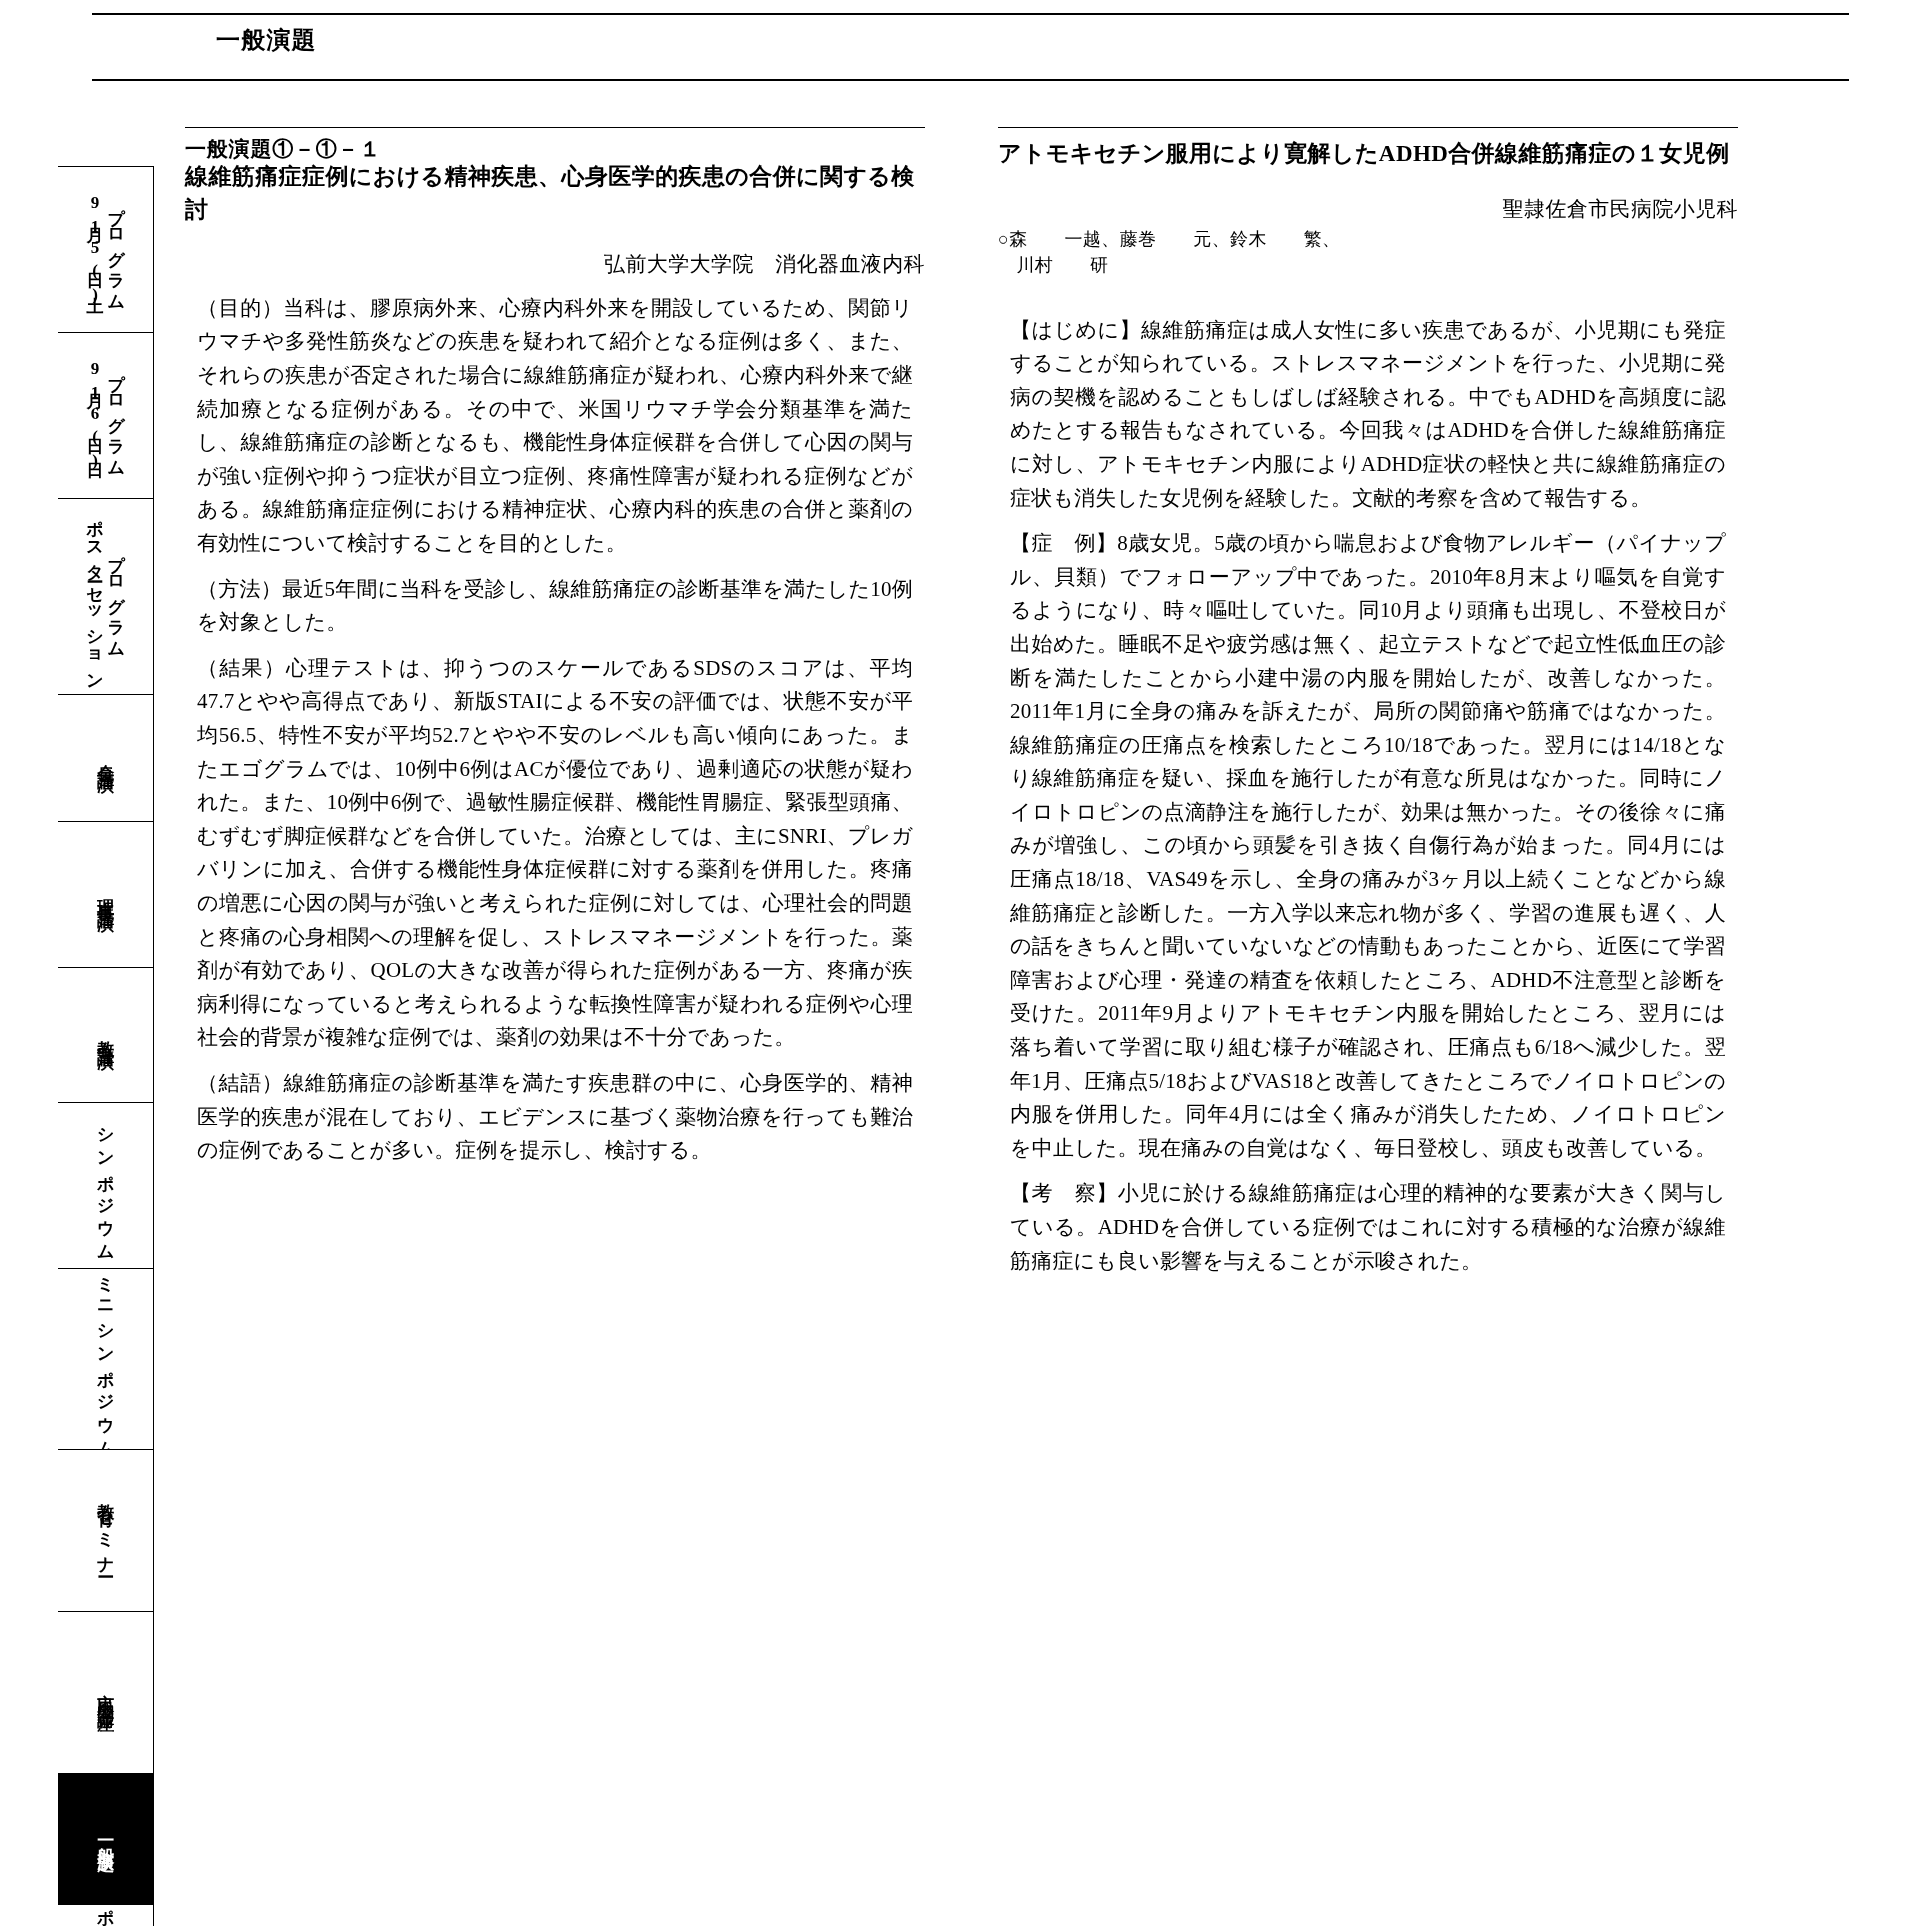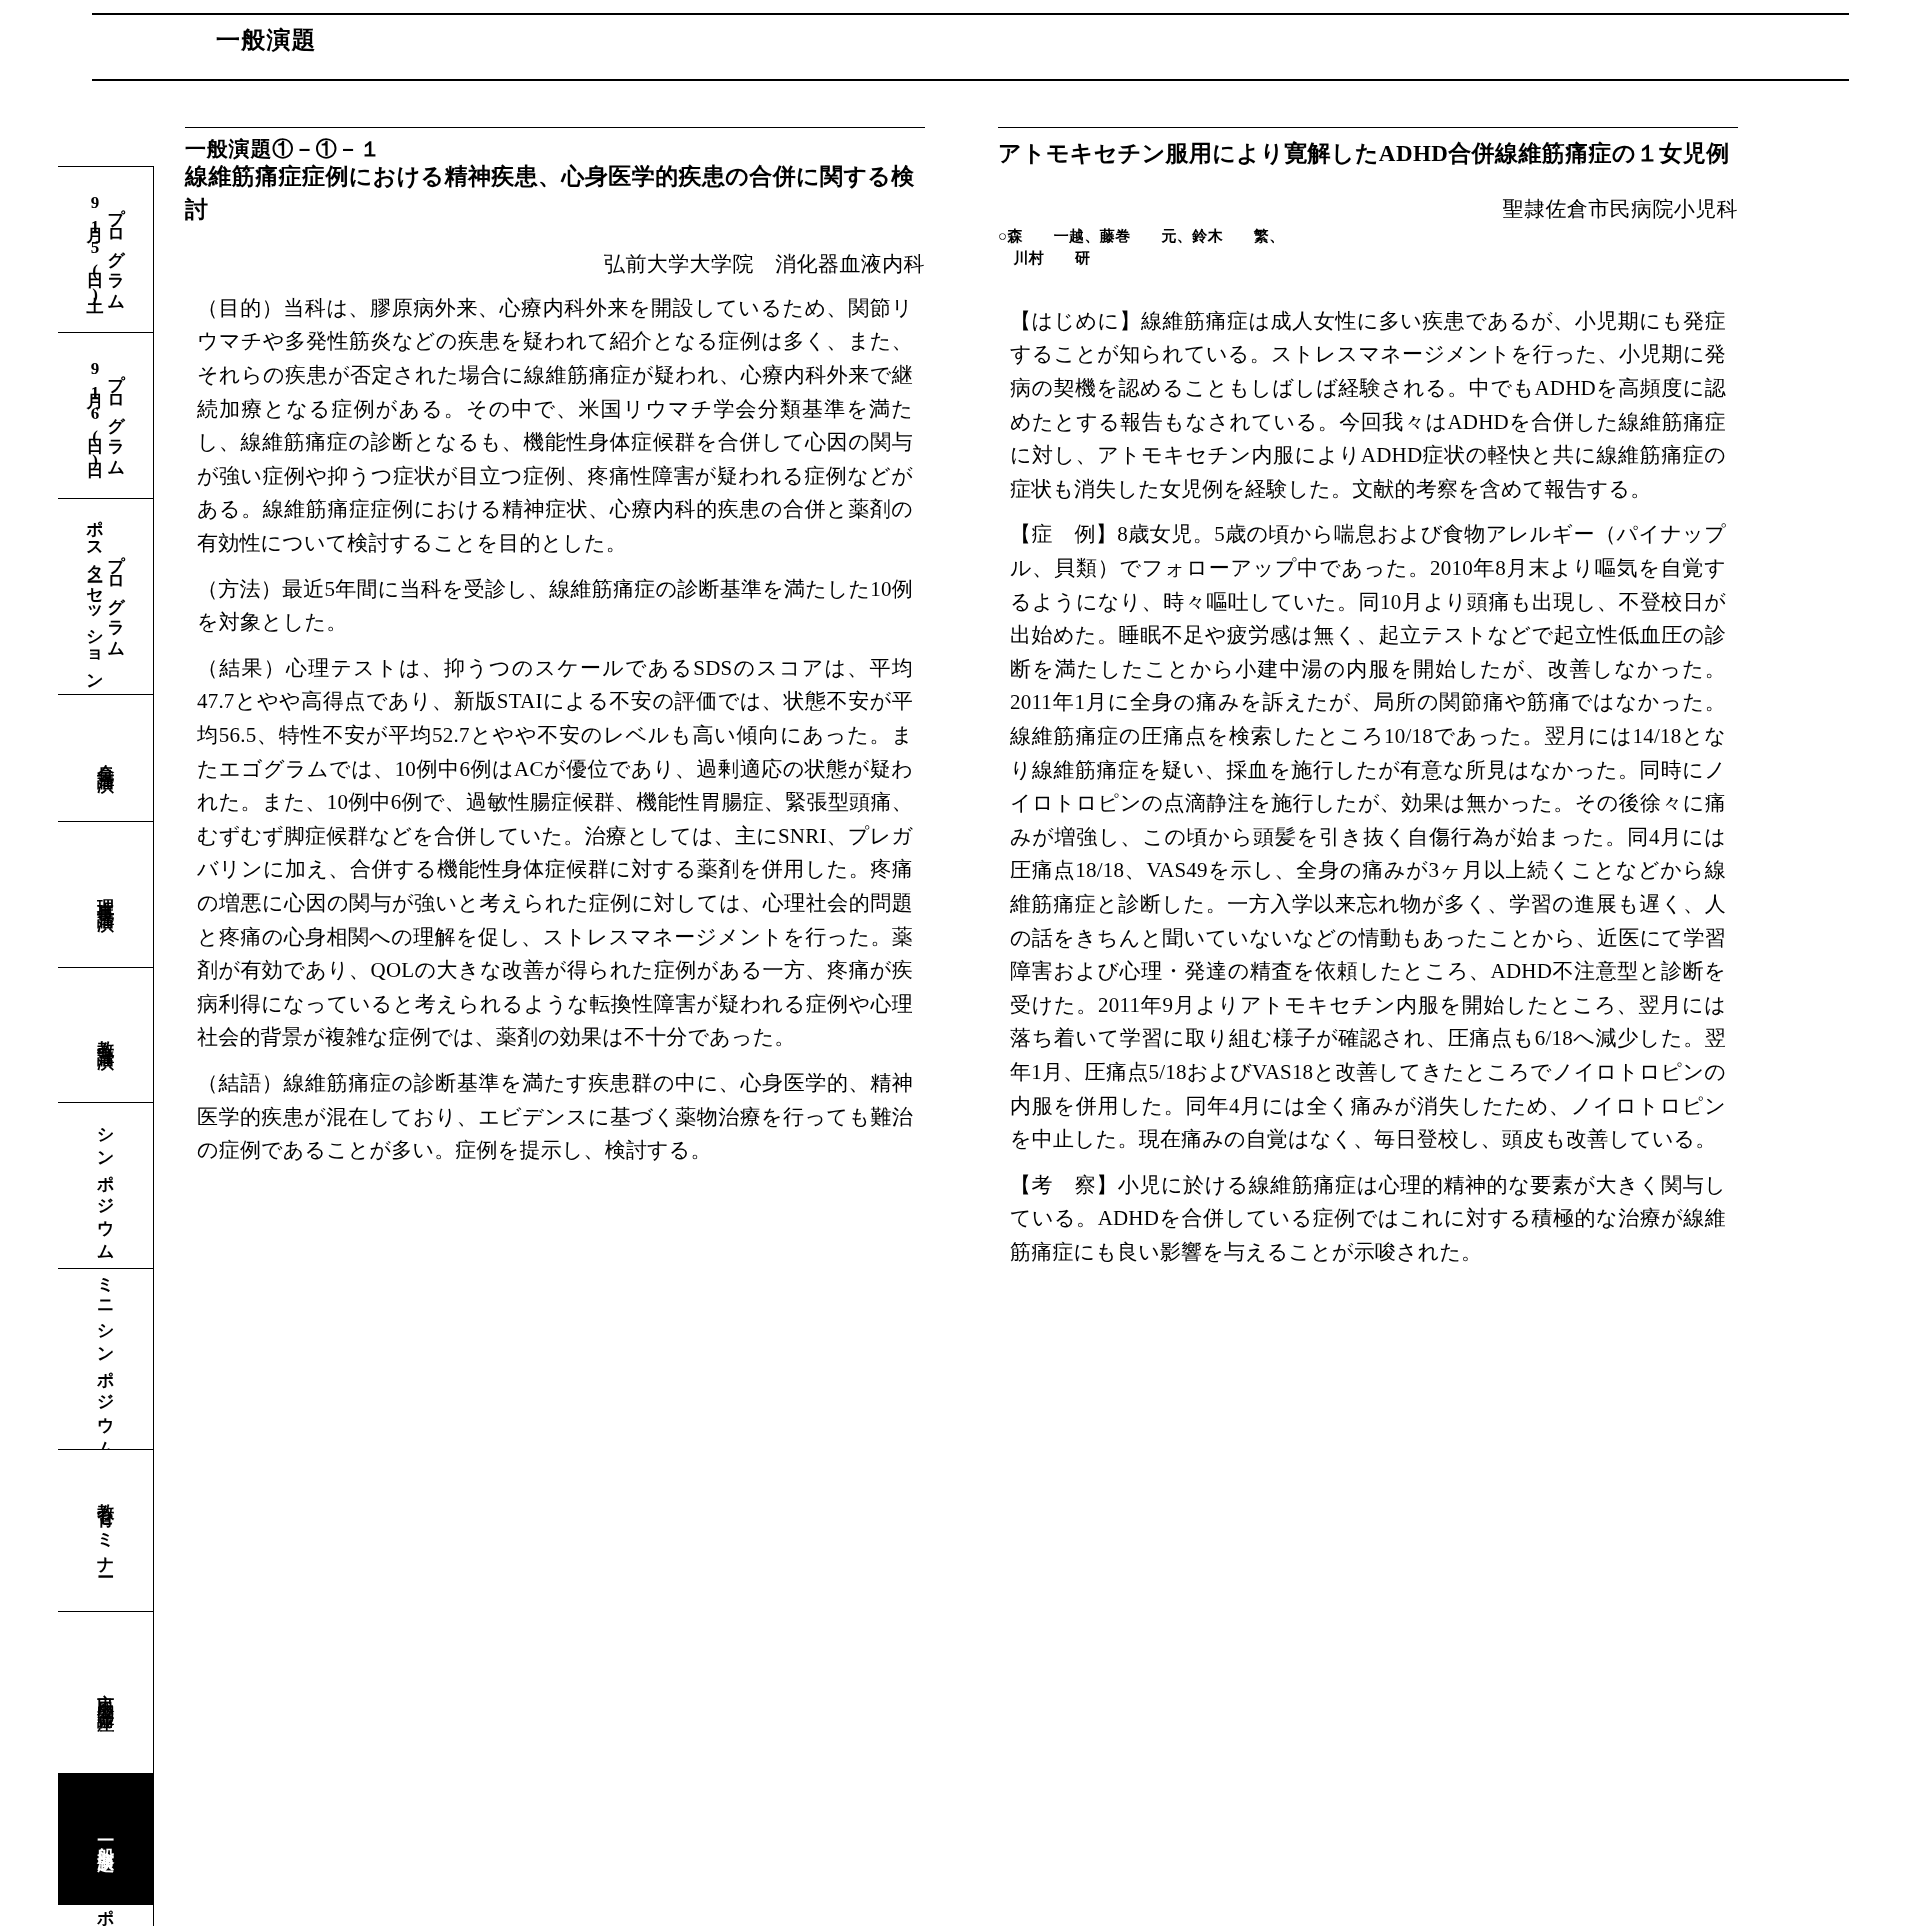--- a/index.html
+++ b/index.html
@@ -128,25 +128,24 @@
     margin-bottom: 23px;
   }
   .abs-affil {
     font-size: 21px;
     line-height: 1.45;
     letter-spacing: 0.4px;
     margin-bottom: 2.3px;
     text-align: right;
   }
   .abs-authors {
-    font-size: 15px;
+    font-size: 18px;
     line-height: 1.45;
     letter-spacing: 0.4px;
     margin-bottom: 35px;
-    font-weight: bold;
   }
   .abs-body p {
     font-size: 21px;
     line-height: 1.60;
     letter-spacing: 0.2px;
     margin: 12px;
     text-align: justify;
     text-justify: inter-ideograph;
   }
 </style>

